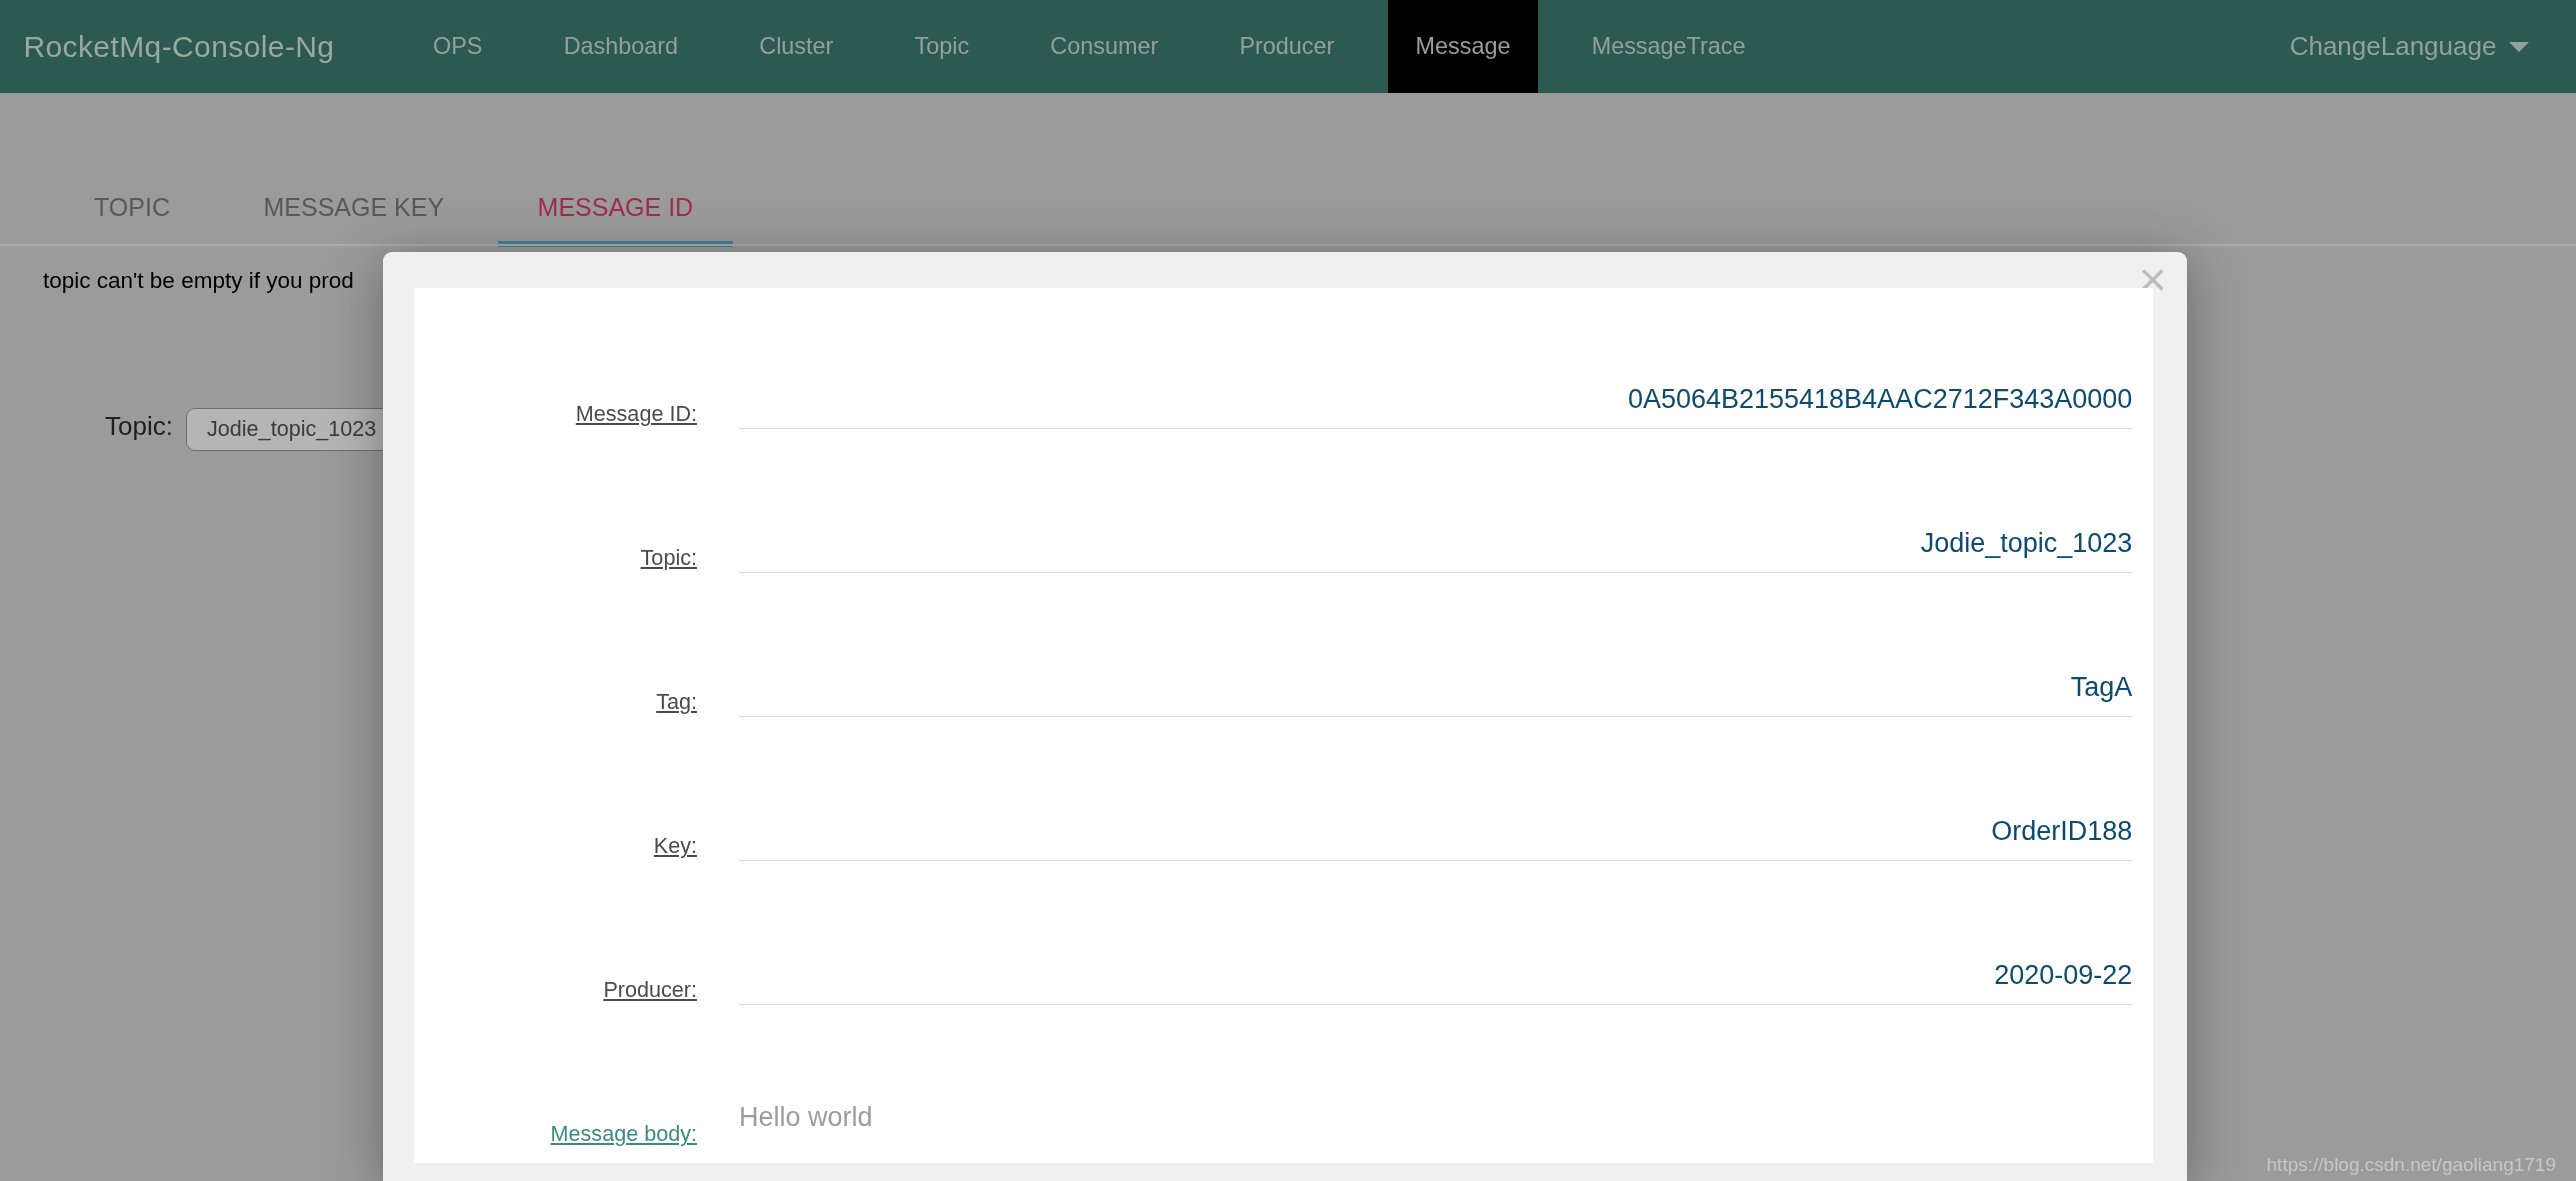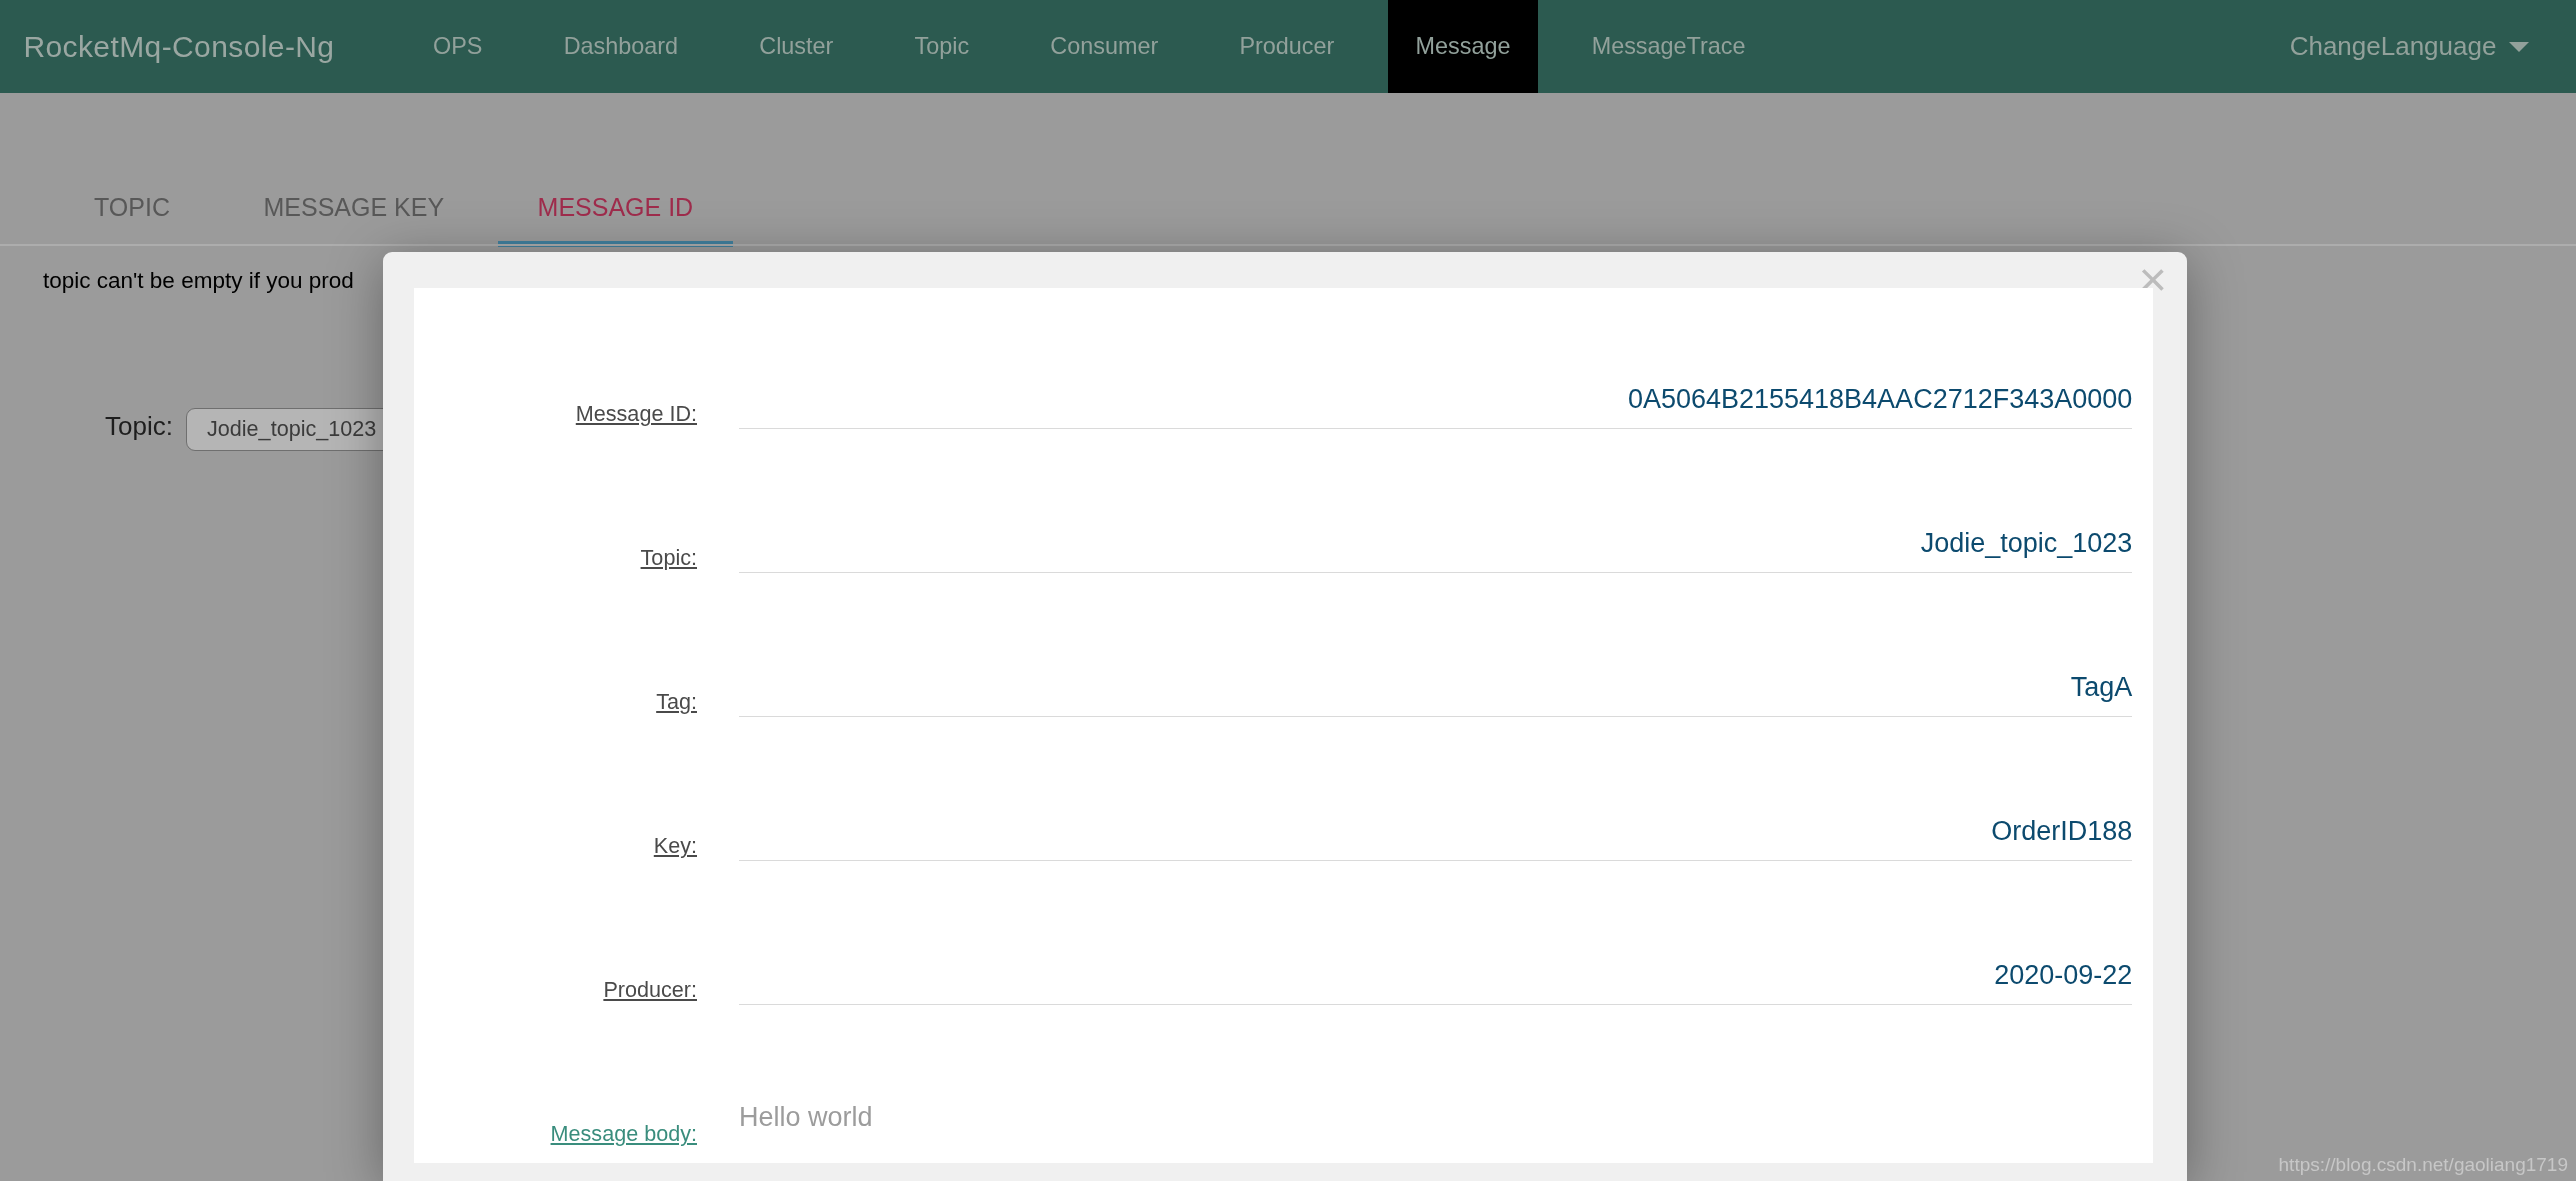--- a/index.html
+++ b/index.html
@@ -71,21 +71,21 @@
     position: absolute; left: 105px; top: 5.4px;
     font-size: 26px; color: #1e1e1e;
   }
   .topic-select {
     position: absolute; left: 186px; top: 1.8px; width: 360px; height: 43px;
     background: #b5b5b5; border: 1.8px solid #6f6f6f; border-radius: 9px;
     display: flex; align-items: center; padding-left: 20px;
     font-size: 21.6px; color: #3b3b3b; cursor: pointer; white-space: nowrap; overflow: hidden;
   }
   .watermark {
-    position: absolute; right: 8px; bottom: 5.4px;
+    position: absolute; right: 20px; bottom: 5.4px;
     font-size: 19px; color: #c7c7c7; white-space: nowrap;
   }
 
   
   .modal {
     position: absolute; left: 383px; top: 252px; width: 1804px; height: 929px;
     background: #f0f0f0; border-radius: 9px 9px 0 0;
     box-shadow: 0 9px 54px rgba(0,0,0,0.35);
     z-index: 20;
   }

